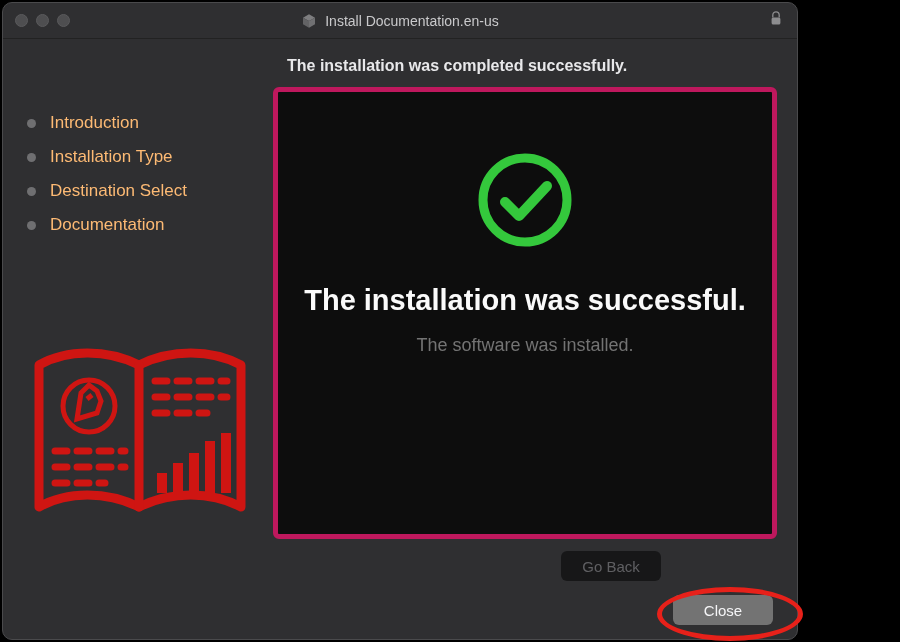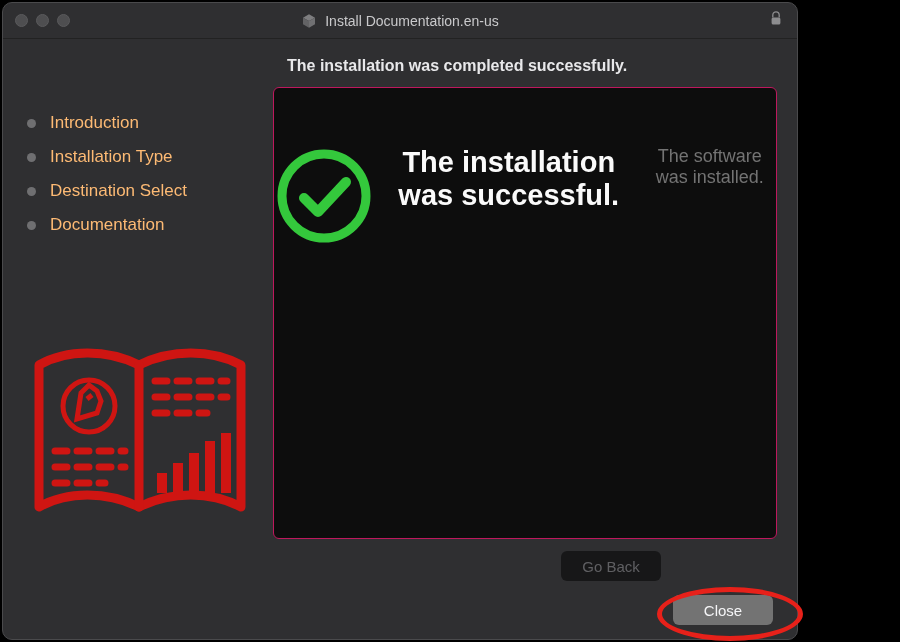--- a/index.html
+++ b/index.html
@@ -97,24 +97,25 @@
     .step.active .bullet { background: #0a84ff; }
     .step-label { color: #fdba74; font-size: 17px; }
     .step.active .step-label { font-weight: 700; color: #f2f2f4; }
 
     .book-icon-wrap { padding-bottom: 4px; }
     .book-icon { width: 226px; height: 190px; }
 
     .content-box {
       flex: 1;
       background: #0d0d0d;
-      border: 1px solid #be185d;
+      border: 5px solid #be185d;
       border-radius: 6px;
       display: flex;
-      flex-direction: row;
+      flex-direction: column;
+      align-items: center;
       padding-top: 58px;
     }
     .check-circle { width: 100px; height: 100px; margin-bottom: 30px; }
     .success-heading { color: #fafafa; font-size: 29px; font-weight: 700; margin-bottom: 18px; text-align: center; }
     .success-sub { color: #737373; font-size: 18px; text-align: center; }
 
     .footer-row {
       display: flex;
       justify-content: flex-end;
       gap: 12px;

